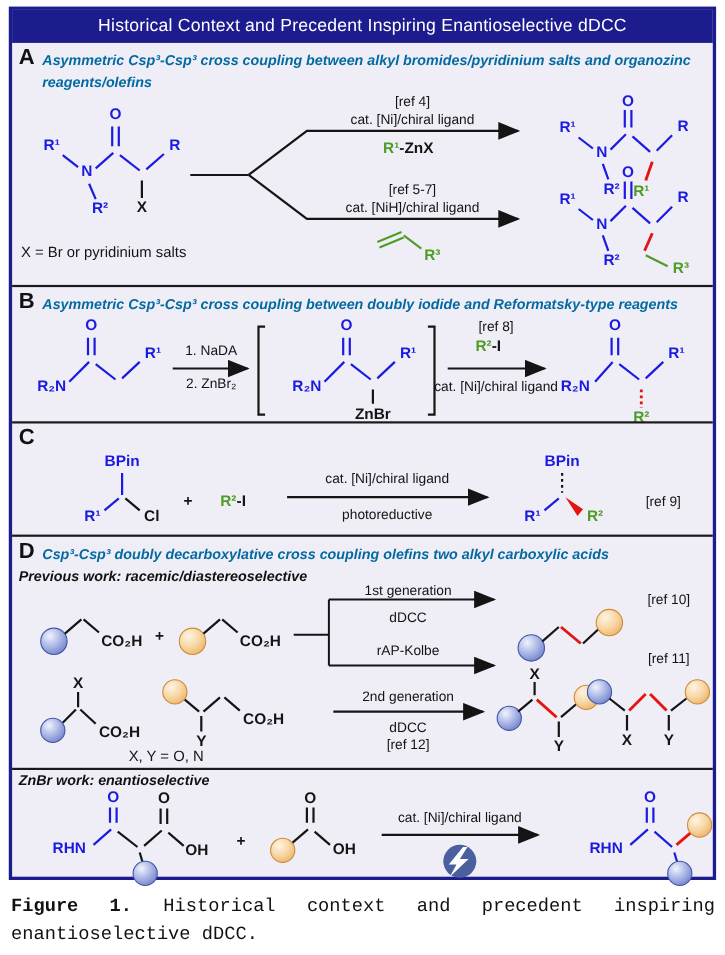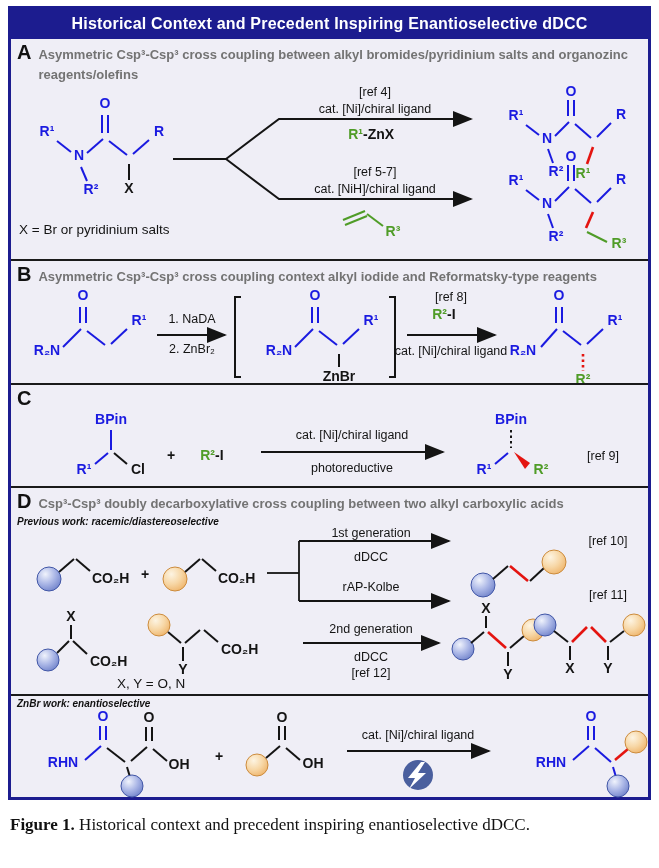--- a/index.html
+++ b/index.html
@@ -1,50 +1,50 @@
 <!DOCTYPE html>
 <html><head>
 <meta charset="utf-8">
 <style>
   html,body{margin:0;padding:0;background:#fff;}
   #page{position:relative;width:659px;height:868px;background:#ffffff;
         font-family:"Liberation Sans","DejaVu Sans",sans-serif;overflow:hidden;}
   #figure-box{position:absolute;left:8px;top:6px;width:637px;border:3px solid #1c1c8f;background:#efeef6;}
   #header{height:30px;background:#1c1c8f;color:#ffffff;display:flex;align-items:center;justify-content:center;
-          font-weight:bold;font-size:16px;letter-spacing:.2px;}
+          font-weight:normal;font-size:16px;letter-spacing:.2px;}
   .panel{position:relative;box-sizing:border-box;}
   .panel-b,.panel-c,.panel-d{border-top:2px solid #1a1a1a;}
   .panel-a{height:220px;}
   .panel-b{height:124px;}
   .panel-c{height:103px;}
   .panel-d{height:311px;}
   .ptitle-row{display:flex;align-items:flex-start;padding:3px 10px 0 6px;}
   .pletter{font-size:20px;font-weight:bold;line-height:1;margin-right:7px;color:#111;}
-  .ptitle{font-weight:bold;font-size:13px;line-height:1.5;color:#737373;padding-top:3px;}
-  .sublabel{font-style:italic;font-weight:bold;font-size:10px;color:#111;padding:2px 8px 0 6px;}
+  .ptitle{font-weight:bold;font-size:13px;line-height:1.5;color:#0369a1;padding-top:3px;font-style:italic;}
+  .sublabel{font-style:italic;font-weight:bold;font-size:13px;color:#111;padding:2px 8px 0 6px;}
   .this-divider{border-top:2px solid #1a1a1a;margin-top:2px;}
   svg{display:block;}
   
   .bb{stroke:#1a1ae0;stroke-width:2;fill:none;}
   .kb{stroke:#141414;stroke-width:2;fill:none;}
   .rb{stroke:#e41410;stroke-width:2.6;fill:none;}
   .gb{stroke:#4f9c27;stroke-width:2;fill:none;}
   .dotr{stroke:#e41410;stroke-width:2.6;fill:none;stroke-dasharray:2.5 3;}
   .dotk{stroke:#141414;stroke-width:2;fill:none;stroke-dasharray:2.5 3;}
   .arrow{stroke:#141414;stroke-width:2;fill:none;marker-end:url(#ah);}
   .fork{stroke:#141414;stroke-width:1.8;fill:none;}
   text.at{font:bold 14px "Liberation Sans","DejaVu Sans",sans-serif;fill:#1a1ae0;text-anchor:middle;}
   text.atk{font:bold 14px "Liberation Sans","DejaVu Sans",sans-serif;fill:#141414;text-anchor:middle;}
   text.atg{font:bold 14px "Liberation Sans","DejaVu Sans",sans-serif;fill:#4f9c27;text-anchor:middle;}
   text.cond{font:12.5px "Liberation Sans","DejaVu Sans",sans-serif;fill:#141414;text-anchor:middle;}
   text.note{font:13.5px "Liberation Sans","DejaVu Sans",sans-serif;fill:#141414;}
   .ballb{fill:url(#gblue);stroke:#4156a6;stroke-width:1;}
   .ballo{fill:url(#gorange);stroke:#cc8b3c;stroke-width:1;}
   #caption{position:absolute;left:10px;top:812px;width:640px;
-           font-family:Liberation Serif, serif;font-size:17px;line-height:1.5;color:#111;
+           font-family:Liberation Mono, monospace;font-size:17px;line-height:1.5;color:#111;
            text-align:justify;}
   #caption .cap-label{font-weight:bold;}
 </style>
 </head>
 <body>
 
 <div id="page">
   <div id="figure-box">
 
     <div id="header">
@@ -152,21 +152,21 @@
           <text class="at" x="560" y="77">O</text>
           <text class="at" x="610" y="100">R</text>
           <text class="atg" x="608" y="164">R³</text>
         </g>
       </svg>
     </div>
 
     <div class="panel panel-b">
       <div class="ptitle-row">
         <span class="pletter">B</span>
-        <span class="ptitle">Asymmetric Csp³-Csp³ cross coupling context alkyl iodide and Reformatsky-type reagents</span>
+        <span class="ptitle">Asymmetric Csp³-Csp³ cross coupling between doubly iodide and Reformatsky-type reagents</span>
       </div>
       <svg width="637" height="100" viewBox="0 0 637 100">
 
         <g>
           <g>
             <line class="bb" x1="52" y1="60" x2="70" y2="42"></line>
             <line class="bb" x1="69" y1="36" x2="69" y2="20"></line>
             <line class="bb" x1="75" y1="36" x2="75" y2="20"></line>
             <line class="bb" x1="76" y1="44" x2="94" y2="58"></line>
             <line class="bb" x1="100" y1="57" x2="116" y2="42"></line>
@@ -258,21 +258,21 @@
           <text class="at" x="473" y="66">R¹</text>
           <text class="atg" x="530" y="66">R²</text>
         </g>
         <text class="cond" x="592" y="52">[ref 9]</text>
       </svg>
     </div>
 
     <div class="panel panel-d">
       <div class="ptitle-row">
         <span class="pletter">D</span>
-        <span class="ptitle">Csp³-Csp³ doubly decarboxylative cross coupling between two alkyl carboxylic acids</span>
+        <span class="ptitle">Csp³-Csp³ doubly decarboxylative cross coupling olefins two alkyl carboxylic acids</span>
       </div>
       <div class="sublabel">Previous work: racemic/diastereoselective</div>
 
       <svg width="637" height="165" viewBox="0 0 637 165">
 
         <g>
           <circle class="ballb" cx="38" cy="52" r="12"></circle>
           <line class="kb" x1="48" y1="45" x2="63" y2="32"></line>
           <line class="kb" x1="65" y1="32" x2="79" y2="44"></line>
           <text class="atk" x="81" y="56" style="text-anchor:start">CO₂H</text>

